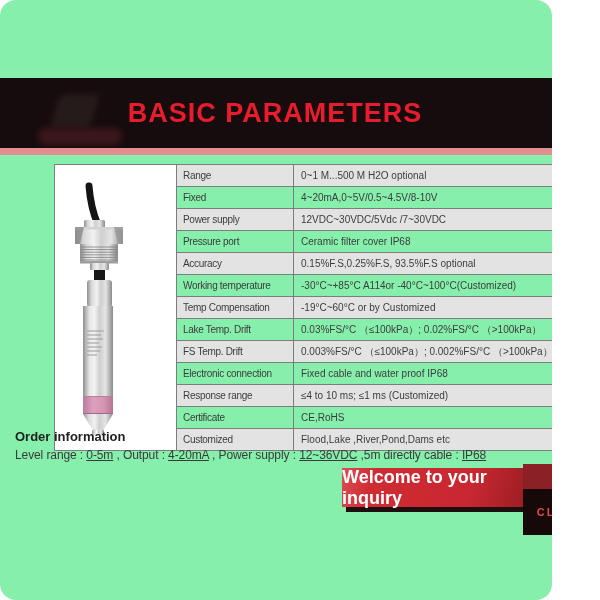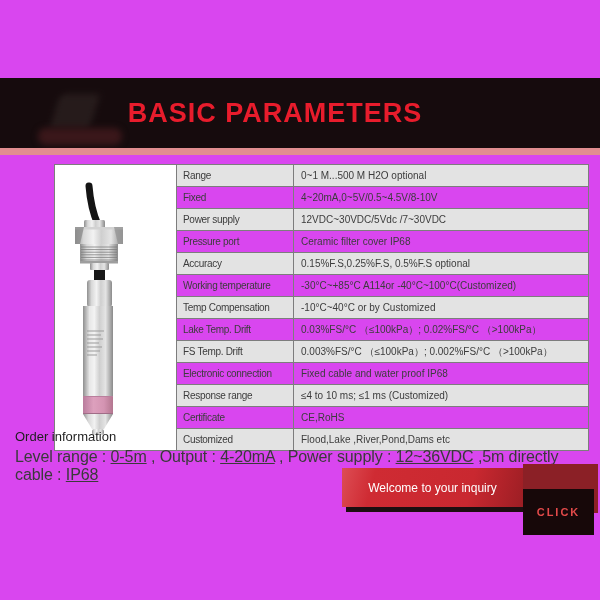--- a/index.html
+++ b/index.html
@@ -1,17 +1,17 @@
 <!DOCTYPE html>
 <html style="--accent: #e81c2c; --header-bar: #160b0d; --underline: #e28e90; --tborder: #7d7d7d; --stripe: #e3e3e3; --ttext: #3c3c3c; --clickbg: #170809; --clicktext: #e34a4a;"><head>
 <meta charset="utf-8">
 <style>
   html,body{margin:0;padding:0;background:#fff;}
-  .page{position:relative;width:600px;height:600px;background:#d946ef;overflow:hidden;
-        font-family:"Liberation Sans",sans-serif;}
+  .page{position:relative;width:552px;height:600px;background:#86efac;overflow:hidden;
+        font-family:"Liberation Sans",sans-serif;border-radius:16px;}
 
   
   .header-bar{position:absolute;left:0;top:78px;width:600px;height:70px;background:var(--header-bar,#160b0d);}
   .decor-a{position:absolute;left:55px;top:16px;width:40px;height:34px;background:#261b1b;
            transform:skewX(-18deg);border-radius:5px;filter:blur(3px);}
   .decor-b{position:absolute;left:38px;top:50px;width:84px;height:17px;background:#3a171a;
            border-radius:8px;filter:blur(3px);}
   .header-title{position:absolute;left:0;top:0;width:550px;height:70px;display:flex;align-items:center;
            justify-content:center;color:var(--accent,#e81c2c);font-weight:bold;font-size:27px;letter-spacing:1px;}
   .header-underline{position:absolute;left:0;top:148px;width:600px;height:7px;background:var(--underline,#e28e90);}
@@ -21,32 +21,32 @@
            table-layout:fixed;font-size:10px;color:var(--ttext,#3c3c3c);}
   .spec-table td{border:1px solid var(--tborder,#7d7d7d);height:19px;vertical-align:middle;
            overflow:hidden;white-space:nowrap;}
   .label-cell{padding-left:6px;letter-spacing:-0.3px;}
   .value-cell{padding-left:7px;}
   tr.striped .label-cell,tr.striped .value-cell{background:var(--stripe,#e3e3e3);}
   .product-cell{background:#ffffff;text-align:center;vertical-align:middle;}
   .product-cell svg{display:block;margin:0 auto;}
 
   
-  .order-heading{position:absolute;left:15px;top:429px;font-size:13px;font-weight:normal;color:#1f1f1f;}
-  .order-line{position:absolute;left:15px;top:448px;font-size:16px;color:#3a3a3a;letter-spacing:-0.1px;}
+  .order-heading{position:absolute;left:15px;top:429px;font-size:13px;font-weight:bold;color:#1f1f1f;}
+  .order-line{position:absolute;left:15px;top:448px;font-size:12px;color:#3a3a3a;letter-spacing:-0.1px;}
   .order-line .u{text-decoration:underline;}
 
   
   .banner-backplate{position:absolute;left:523px;top:464px;width:75px;height:49px;background:#8b2026;}
   .click-button{position:absolute;left:523px;top:467px;width:71px;height:46px;background:var(--clickbg,#170809);
            color:var(--clicktext,#e34a4a);font-weight:bold;font-size:11px;letter-spacing:2px;
            display:flex;align-items:center;justify-content:center;cursor:pointer;margin-top:22px;}
   .welcome-button{position:absolute;left:342px;top:468px;width:181px;height:39px;
            background:linear-gradient(105deg,#dd4d54 0%,#cf2b33 18%,#c92830 70%,#9c1e24 100%);
-           color:#ffffff;font-weight:normal;font-size:12px;display:flex;align-items:center;justify-content:center;cursor:pointer;}
+           color:#ffffff;font-weight:bold;font-size:18px;display:flex;align-items:center;justify-content:center;cursor:pointer;}
   .banner-shadow{position:absolute;left:346px;top:507px;width:177px;height:5px;background:#1d0e10;}
 </style>
 </head>
 <body>
 
 <div class="page">
 
   <div class="header-bar">
     <div class="decor-a"></div>
     <div class="decor-b"></div>
@@ -137,29 +137,29 @@
         <tr class="striped">
           <td class="label-cell">Power supply</td>
           <td class="value-cell">12VDC~30VDC/5Vdc /7~30VDC</td>
         </tr>
         <tr>
           <td class="label-cell">Pressure port</td>
           <td class="value-cell">Ceramic filter cover IP68</td>
         </tr>
         <tr class="striped">
           <td class="label-cell">Accuracy</td>
-          <td class="value-cell">0.15%F.S,0.25%F.S, 0.5%F.S optional</td>
+          <td class="value-cell">0.15%F.S,0.25%F.S, 93.5%F.S optional</td>
         </tr>
         <tr>
           <td class="label-cell">Working temperature</td>
           <td class="value-cell">-30°C~+85°C A114or -40°C~100°C(Customized)</td>
         </tr>
         <tr class="striped">
           <td class="label-cell">Temp Compensation</td>
-          <td class="value-cell">-10°C~40°C or by Customized</td>
+          <td class="value-cell">-19°C~60°C or by Customized</td>
         </tr>
         <tr>
           <td class="label-cell">Lake Temp. Drift</td>
           <td class="value-cell">0.03%FS/°C （≤100kPa）; 0.02%FS/°C （&gt;100kPa）</td>
         </tr>
         <tr class="striped">
           <td class="label-cell">FS Temp. Drift</td>
           <td class="value-cell">0.003%FS/°C （≤100kPa）; 0.002%FS/°C （&gt;100kPa）</td>
         </tr>
         <tr>

